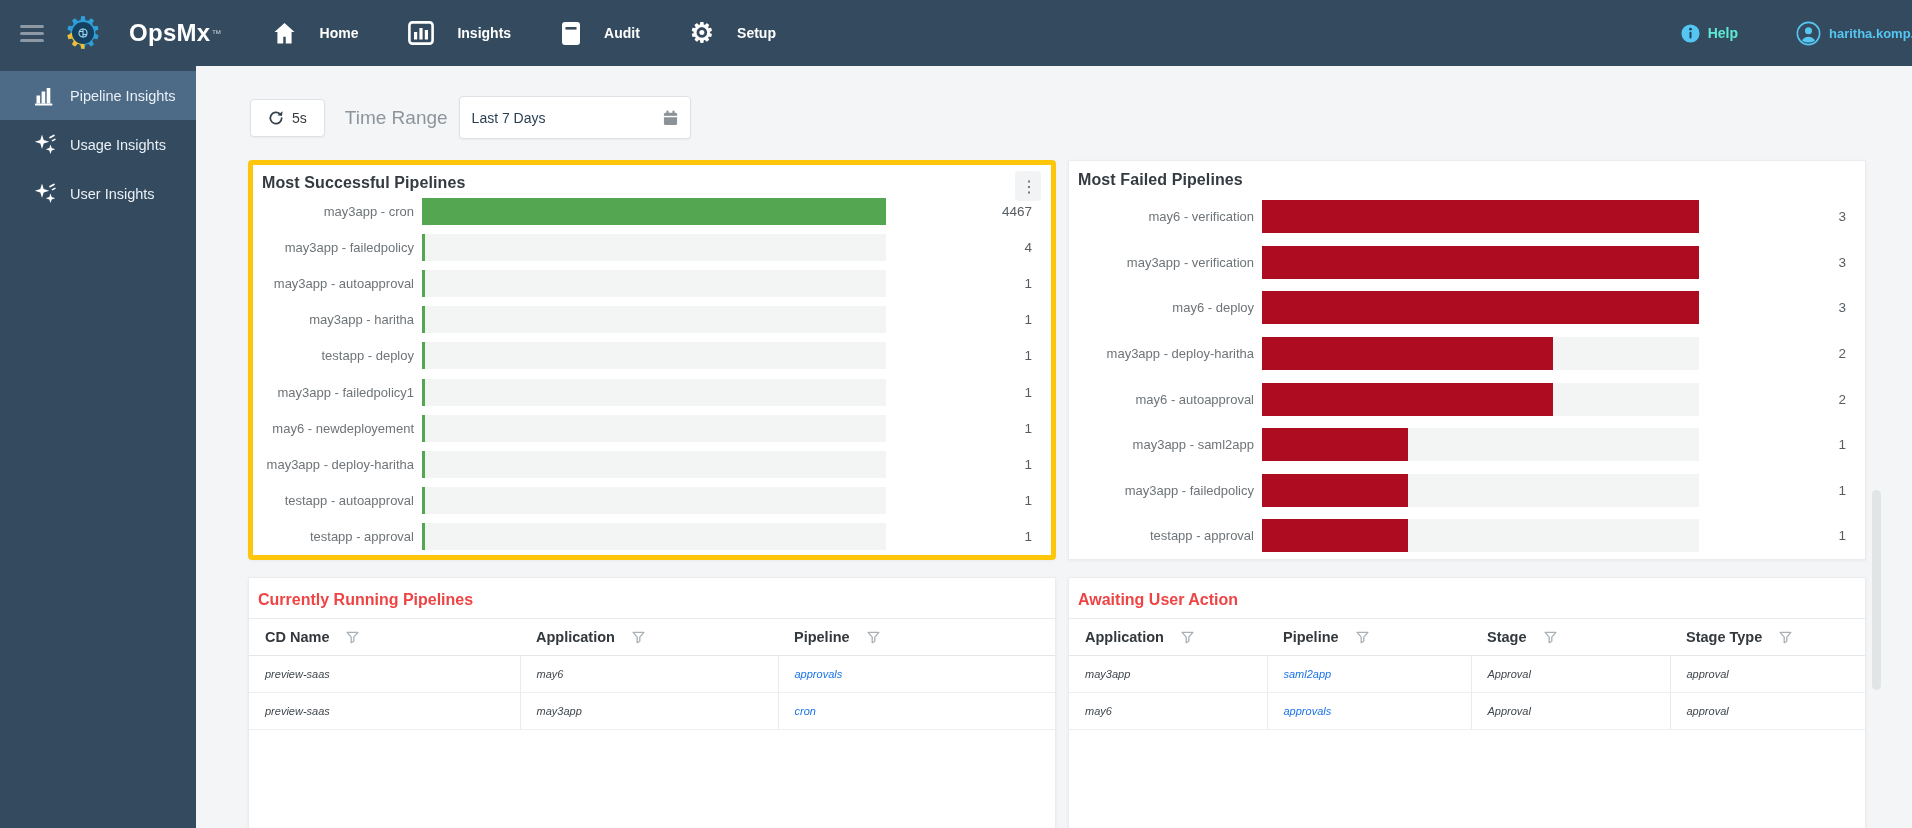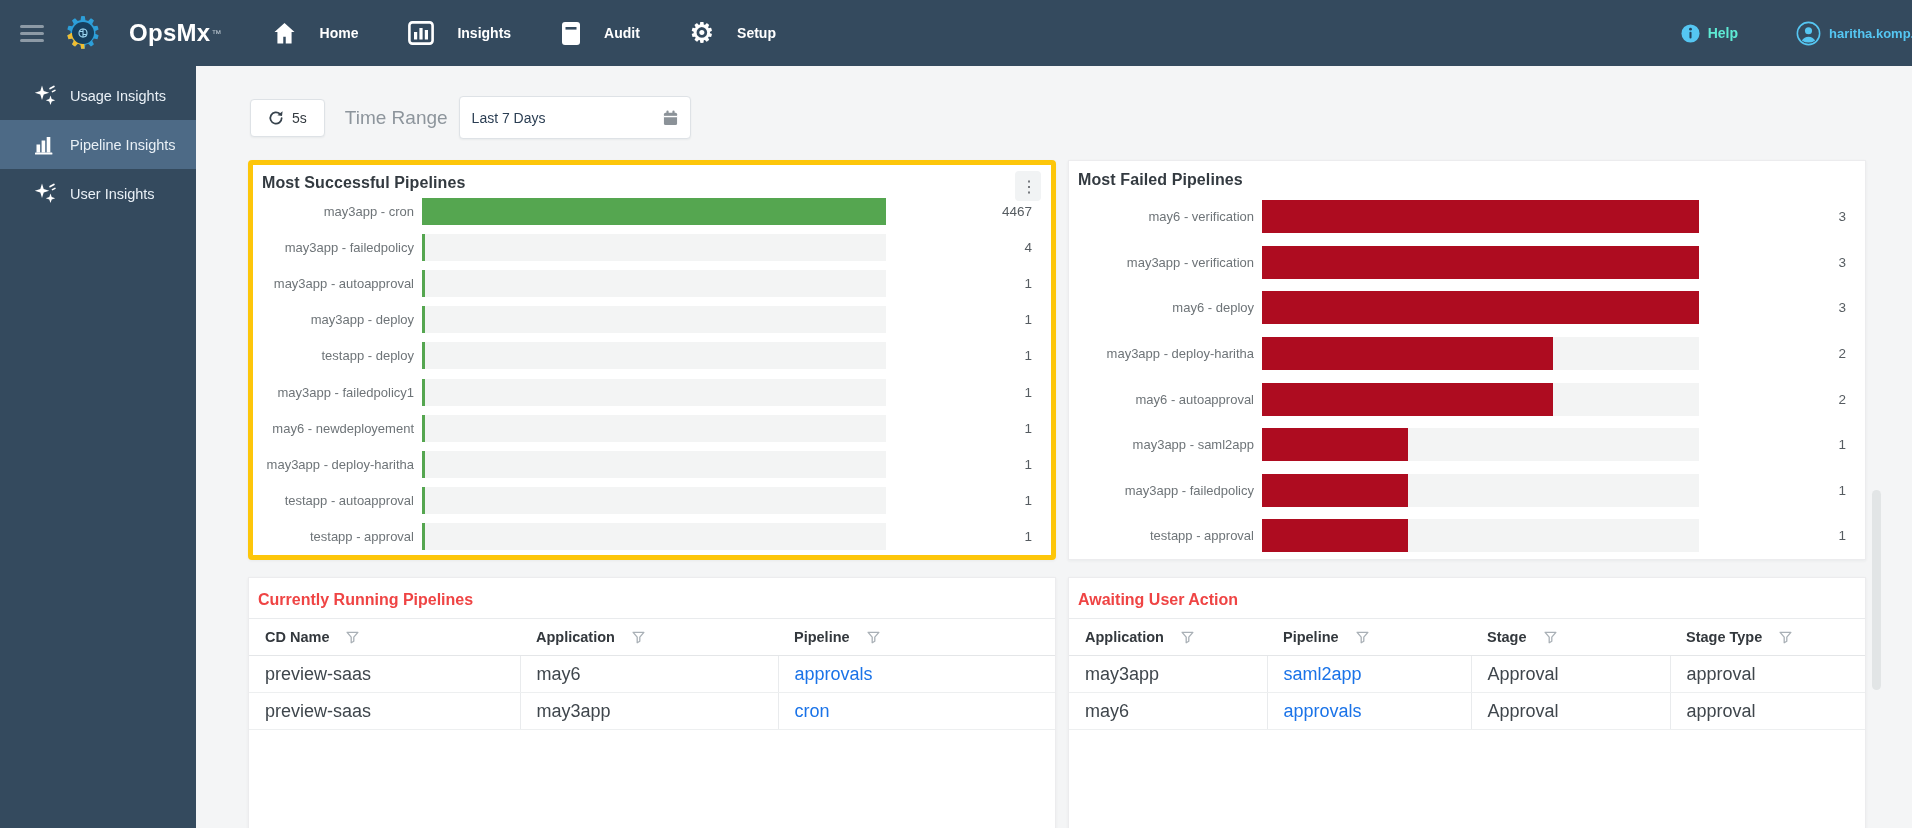--- a/index.html
+++ b/index.html
@@ -72,22 +72,22 @@
   #chart-1 .ctrack{width:437px;height:33px;}
   .cbar{position:absolute;left:0;top:0;bottom:0;}
   .cvalue{flex:1;text-align:right;font-size:13.5px;color:#565c61;padding-right:19px;}
 
   .tcard-title{padding:13px 16px 9px 9px;font-size:16px;font-weight:700;color:#ef4444;
                border-bottom:1px solid #e9ebed;}
   .tbl{width:100%;border-collapse:collapse;table-layout:fixed;}
   .tbl th{height:36px;padding:0 0 0 16px;text-align:left;font-size:14.5px;font-weight:700;color:#33383d;
           border-bottom:1px solid #e4e6e8;}
   .tbl th .th-inner{display:flex;align-items:center;gap:17px;}
-  .tbl td{height:36px;padding:0 0 0 16px;font-size:18px;color:#3f464c;
-          border-bottom:1px solid #edeff0;}
+  .tbl td{height:36px;padding:0 0 0 16px;font-size:11px;color:#3f464c;
+          border-bottom:1px solid #edeff0;font-style:italic;}
   .tbl td:not(:last-child){border-right:1px solid #e9ebed;}
   .cell-link{color:#1a73e8;cursor:pointer;text-decoration:none;}
   .filter-btn{display:inline-flex;align-items:center;background:none;border:none;padding:0;cursor:pointer;}
 
   .scroll-thumb{position:absolute;right:31px;top:424px;width:9px;height:200px;border-radius:5px;
                 background:#e2e5e6;cursor:pointer;}
 </style>
 </head>
 <body>
 
@@ -164,41 +164,41 @@
           <circle cx="12" cy="12" r="10.7" fill="none" stroke="#55c6f2" stroke-width="1.5"></circle>
           <circle cx="12" cy="9.3" r="3.4" fill="#55c6f2"></circle>
           <path d="M5.6 18.6a7.6 7.6 0 0 1 12.8 0 10.7 10.7 0 0 1-12.8 0z" fill="#55c6f2"></path>
         </svg>
         <span>haritha.komp...</span>
       </div>
     </div>
   </header>
 
   <aside class="sidebar">
+      <div class="side-item active">
+        <span class="side-ic">
+          <svg width="23" height="21" viewBox="0 0 23 21" fill="#fff">
+            <rect x="2.5" y="10.5" width="3.6" height="8"></rect>
+            <rect x="7.6" y="6.5" width="3.6" height="12"></rect>
+            <rect x="12.7" y="3" width="3.6" height="15.5"></rect>
+            <rect x="1" y="18.6" width="17.4" height="1.9" rx=".6"></rect>
+          </svg>
+        </span>
+        <span>Pipeline Insights</span>
+      </div>
       <div class="side-item">
         <span class="side-ic">
           <svg width="24" height="23" viewBox="0 0 24 23" fill="#fff">
             <path d="M9 1.5 10.7 7 16.2 8.7 10.7 10.4 9 15.9 7.3 10.4 1.8 8.7 7.3 7Z"></path>
             <path d="M17.5 11.5 18.7 15 22.2 16.2 18.7 17.4 17.5 20.9 16.3 17.4 12.8 16.2 16.3 15Z"></path>
             <rect x="16" y="2.6" width="6" height="1.8" rx=".9" transform="rotate(-28 19 3.5)"></rect>
             <rect x="18.5" y="6.2" width="4.4" height="1.6" rx=".8" transform="rotate(-28 20.7 7)"></rect>
           </svg>
         </span>
         <span>Usage Insights</span>
-      </div>
-      <div class="side-item active">
-        <span class="side-ic">
-          <svg width="23" height="21" viewBox="0 0 23 21" fill="#fff">
-            <rect x="2.5" y="10.5" width="3.6" height="8"></rect>
-            <rect x="7.6" y="6.5" width="3.6" height="12"></rect>
-            <rect x="12.7" y="3" width="3.6" height="15.5"></rect>
-            <rect x="1" y="18.6" width="17.4" height="1.9" rx=".6"></rect>
-          </svg>
-        </span>
-        <span>Pipeline Insights</span>
       </div>
       <div class="side-item">
         <span class="side-ic">
           <svg width="24" height="23" viewBox="0 0 24 23" fill="#fff">
             <path d="M9 1.5 10.7 7 16.2 8.7 10.7 10.4 9 15.9 7.3 10.4 1.8 8.7 7.3 7Z"></path>
             <path d="M17.5 11.5 18.7 15 22.2 16.2 18.7 17.4 17.5 20.9 16.3 17.4 12.8 16.2 16.3 15Z"></path>
             <rect x="16" y="2.6" width="6" height="1.8" rx=".9" transform="rotate(-28 19 3.5)"></rect>
             <rect x="18.5" y="6.2" width="4.4" height="1.6" rx=".8" transform="rotate(-28 20.7 7)"></rect>
           </svg>
         </span>
@@ -251,21 +251,21 @@
             <span class="cvalue">4</span>
           </div>
           <div class="crow">
             <span class="clabel">may3app - autoapproval</span>
             <span class="ctrack" style="background:#f3f4f4">
               <span class="cbar" style="width:0.02%;background:#55a650"></span>
             </span>
             <span class="cvalue">1</span>
           </div>
           <div class="crow">
-            <span class="clabel">may3app - deploy</span>
+            <span class="clabel">may3app - haritha</span>
             <span class="ctrack" style="background:#f3f4f4">
               <span class="cbar" style="width:0.02%;background:#55a650"></span>
             </span>
             <span class="cvalue">1</span>
           </div>
           <div class="crow">
             <span class="clabel">testapp - deploy</span>
             <span class="ctrack" style="background:#f3f4f4">
               <span class="cbar" style="width:0.02%;background:#55a650"></span>
             </span>

